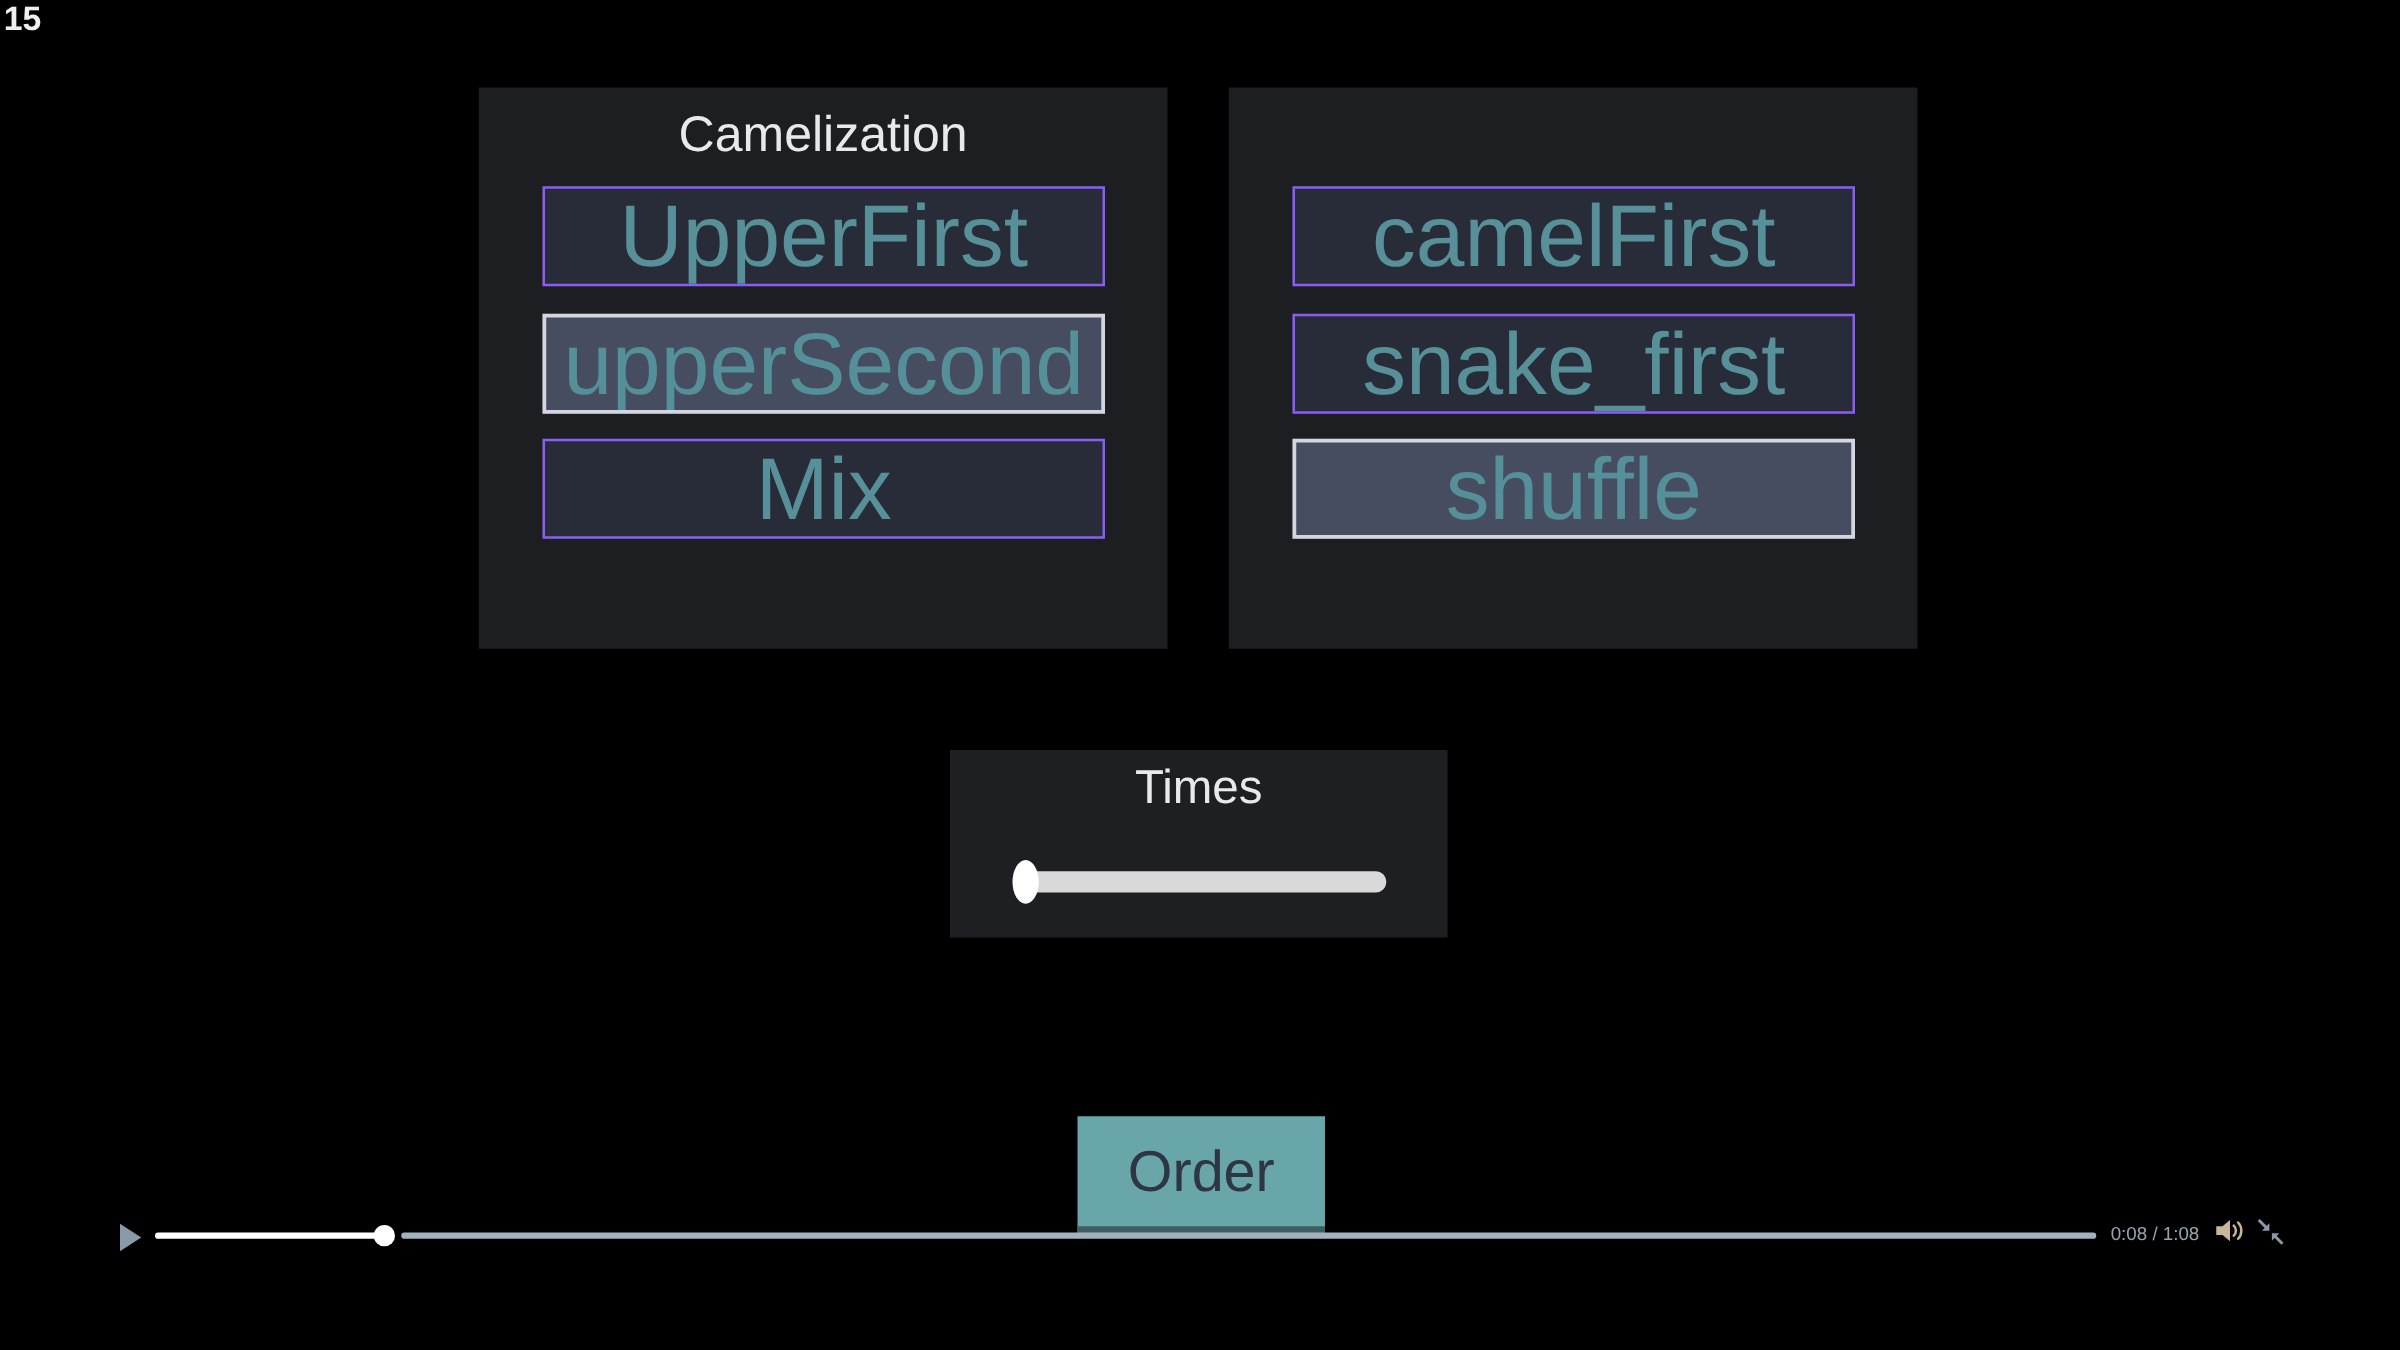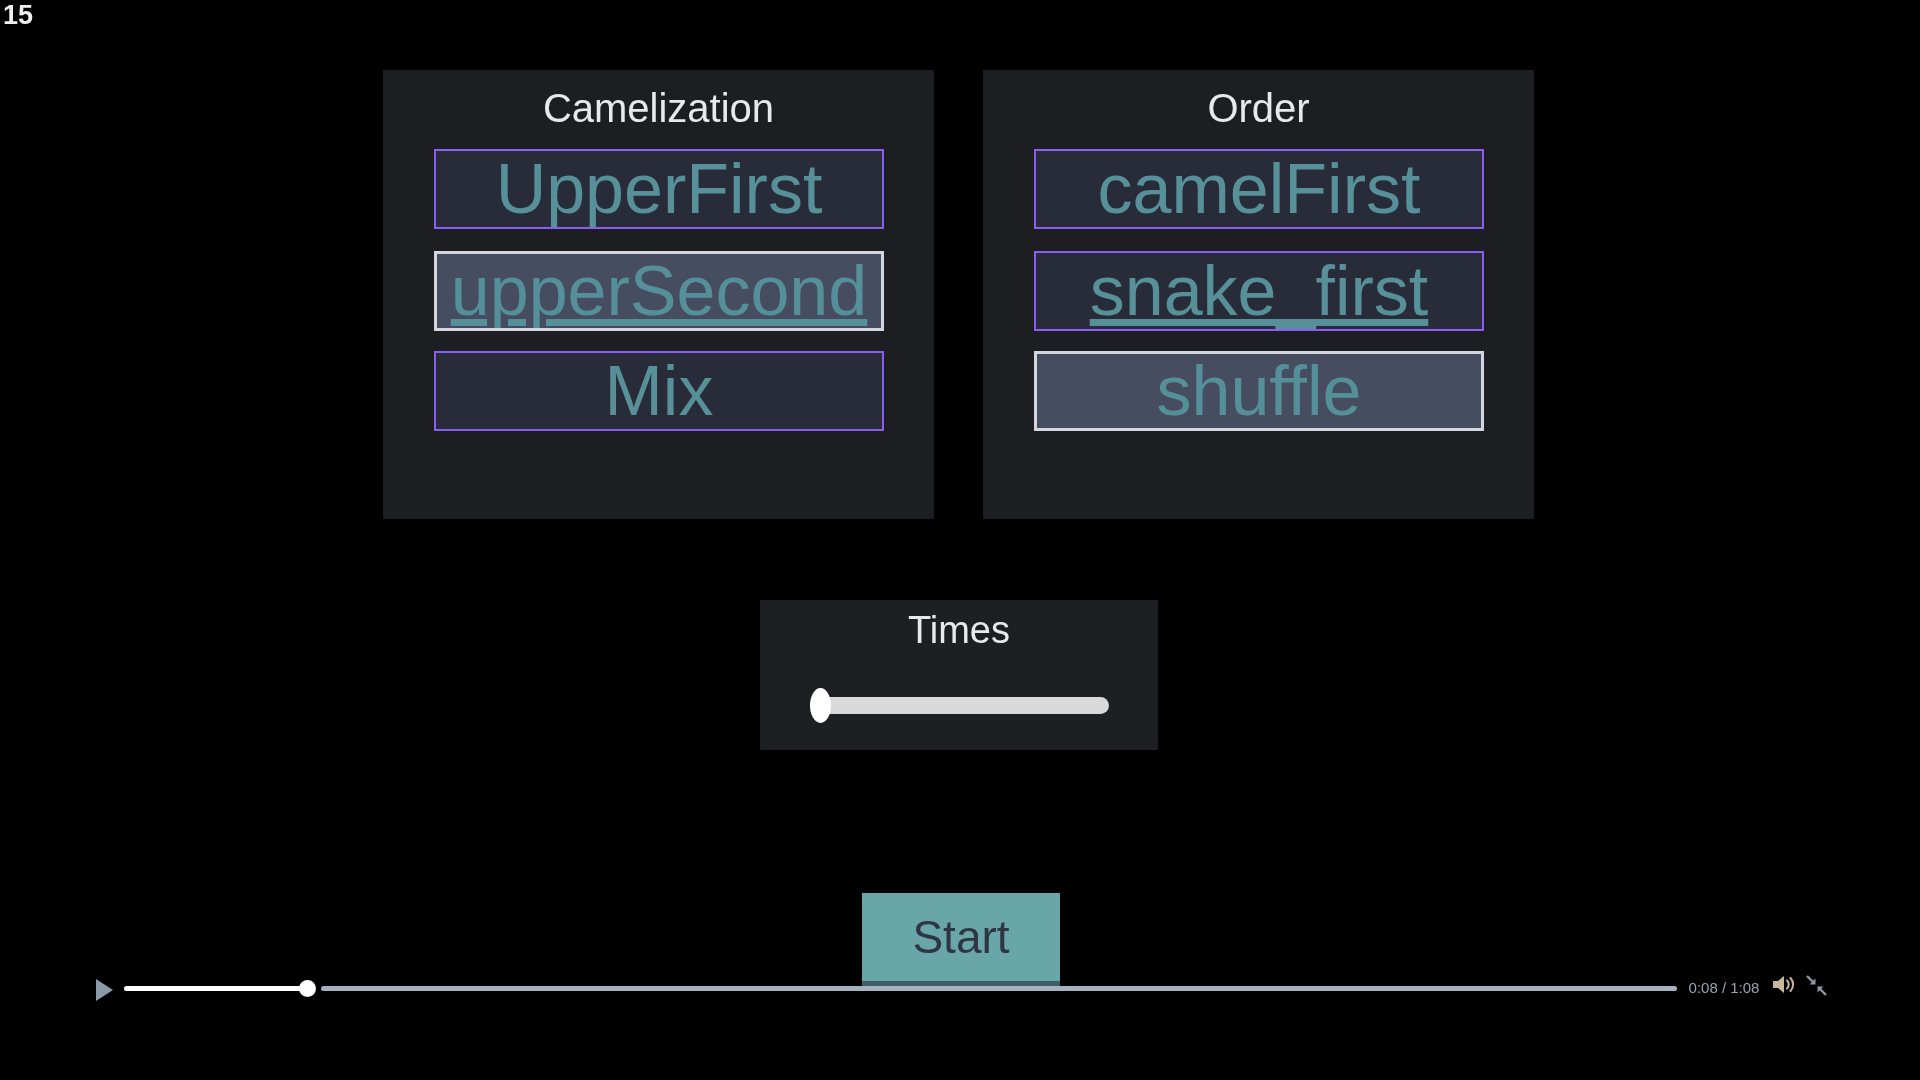--- a/index.html
+++ b/index.html
@@ -12,21 +12,21 @@
   .panel { position:absolute; top:70px; width:551px; height:449px; background:#1c1e21;padding-left:31px; }
   .panel-camelization { left:383px; }
   .panel-order { left:983px; }
   .panel-title { position:absolute; top:16px; left:0; width:100%; text-align:center;
                  color:#e8e9eb; font-size:40px; }
   .opt-btn { position:absolute; left:51px; width:450px; height:80px;
              background:#272c38; border:2px solid #8b5cf6; cursor:pointer;
              color:#579099; font-size:70px; line-height:72px; text-align:center;
              font-family:"Liberation Sans", sans-serif; overflow:hidden; white-space:nowrap; }
   .opt-btn.row-0 { top:79px; }
-  .opt-btn.row-1 { top:181px;text-decoration:underline; }
+  .opt-btn.row-1 { top:181px; }
   .opt-btn.row-2 { top:281px; }
   .opt-btn.selected { background:#474d60; border:3px solid #d3d6df; color:#55909a; }
 
   .times-panel { position:absolute; left:760px; top:600px; width:398px; height:150px; background:#1d1f22; }
   .times-title { position:absolute; top:9px; left:0; width:100%; text-align:center; color:#e8e9eb; font-size:38px; }
   .slider { position:absolute; left:50px; top:86px; width:300px; height:40px; cursor:pointer; }
   .slider-track { position:absolute; left:6px; top:11px; width:293px; height:17px; background:#d9d9d9; border-radius:9px; }
   .slider-handle { position:absolute; top:2px; width:21px; height:35px; background:#ffffff; border-radius:50%; }
 
   .start-btn { position:absolute; left:862px; top:893px; width:198px; height:97px;
@@ -54,35 +54,34 @@
   <div class="frame-counter">15</div>
 
   <div class="panel panel-camelization">
     <div class="panel-title">Camelization</div>
     <button class="opt-btn row-0">UpperFirst</button>
     <button class="opt-btn row-1 selected">upperSecond</button>
     <button class="opt-btn row-2">Mix</button>
   </div>
 
   <div class="panel panel-order">
-    <div class="panel-title">Order</div>
     <button class="opt-btn row-1">snake_first</button>
     <button class="opt-btn row-0">camelFirst</button>
     <button class="opt-btn row-2 selected">shuffle</button>
   </div>
 
   <div class="times-panel">
     <div class="times-title">Times</div>
     <div class="slider">
       <div class="slider-track"></div>
       <div class="slider-handle" id="times-handle" style="left: 0px;"></div>
     </div>
   </div>
 
-  <button class="start-btn">Start</button>
+  <button class="start-btn">Order</button>
 
   <div class="player-bar">
     <button class="play-btn">
       <div class="play-tri"></div>
     </button>
 
     <div class="progress" id="progress">
       <div class="progress-played" id="progress-played" style="width: 183px;"></div>
       <div class="progress-handle" id="progress-handle" style="left: 175px;"></div>
       <div class="progress-rest" id="progress-rest" style="width: 1356px;"></div>

